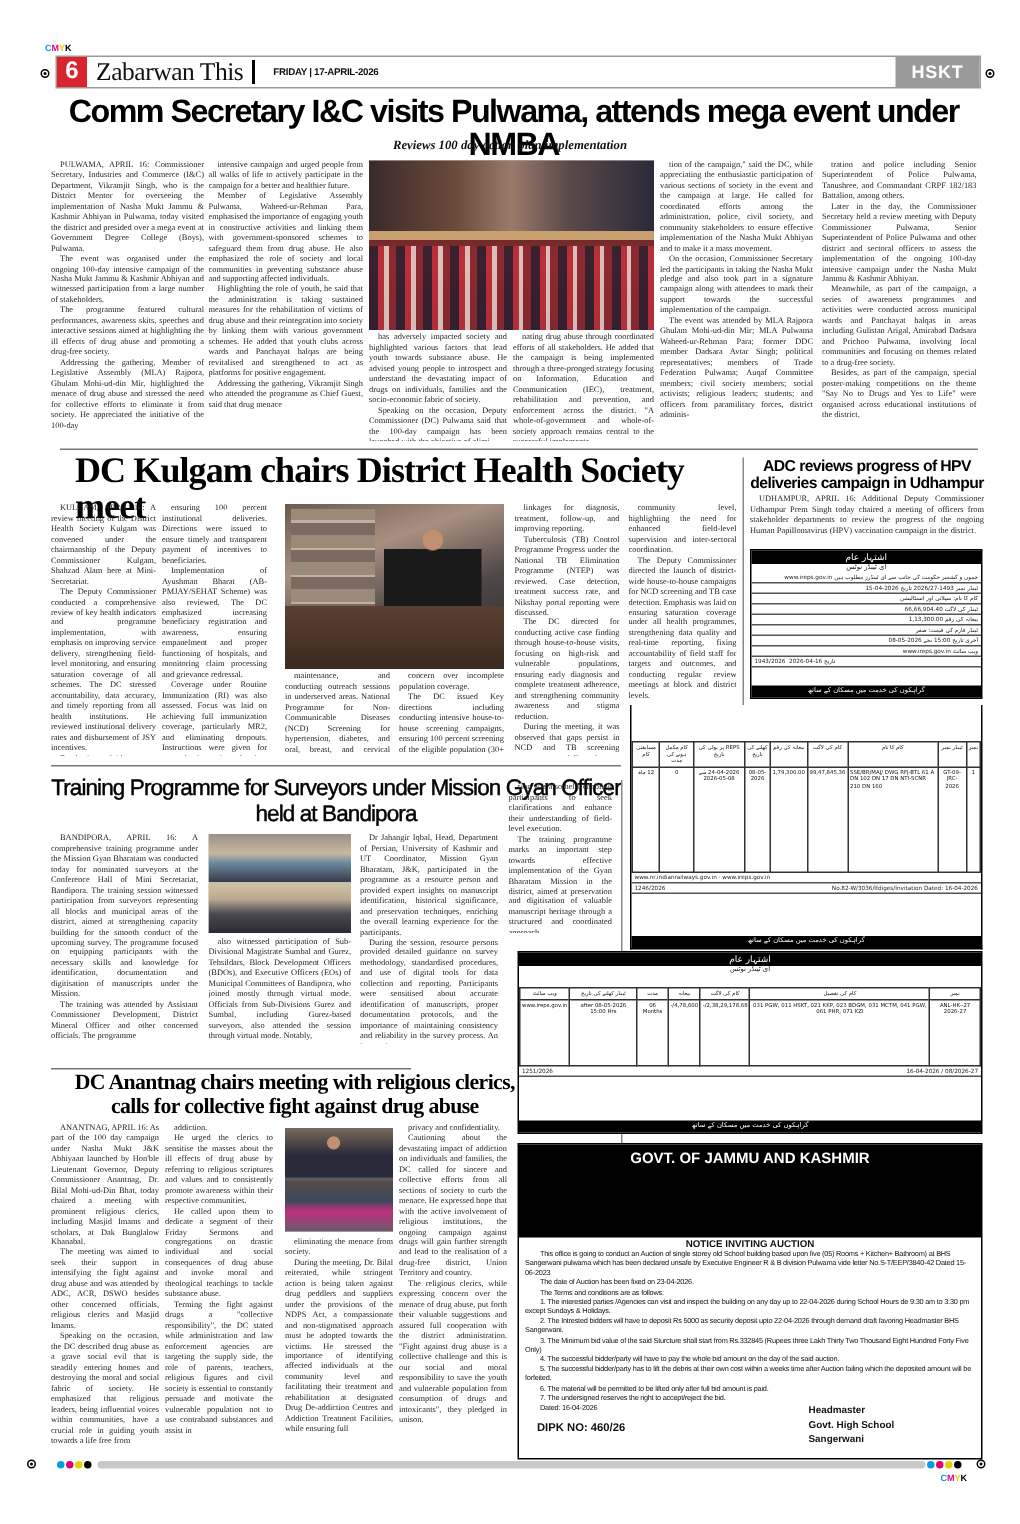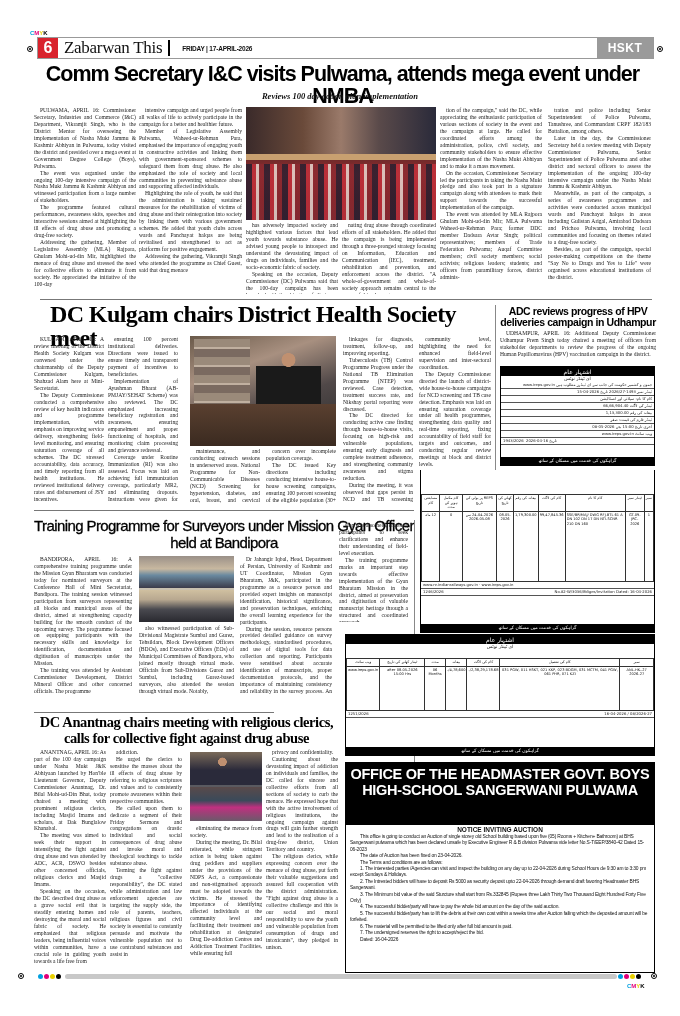--- a/index.html
+++ b/index.html
@@ -268,21 +268,21 @@
     </table>
   <div class="ad-line" style="direction:ltr; display:flex; justify-content:space-between;">
       <span>1251/2026</span>
       <span>16-04-2026 / 08/2026-27</span>
     </div>
   <div class="ad-foot">گراہکوں کی خدمت میں مسکان کے ساتھ</div>
 </div>
 
 <div class="rule-h" style="left:34px; top:712px; width:240px;"></div>
 
-<div class="headline" style="left:34px; top:714px; width:305px; font-family:'Liberation Serif', serif; font-size:14.5px; line-height:16px; letter-spacing:-0.4px;">DC Anantnag chairs meeting with religious clerics, calls for collective fight against drug abuse</div>
+<div class="headline" style="left:44px; top:714px; width:305px; font-family:'Liberation Serif', serif; font-size:14.5px; line-height:16px; letter-spacing:-0.4px;">DC Anantnag chairs meeting with religious clerics, calls for collective fight against drug abuse</div>
 
 <div class="col" style="left:34px; top:749px; width:72px; height:215px;">
   <p>ANANTNAG, APRIL 16: As part of the 100 day campaign under Nasha Mukt J&amp;K Abhiyaan launched by Hon'ble Lieutenant Governor, Deputy Commissioner Anantnag, Dr. Bilal Mohi-ud-Din Bhat, today chaired a meeting with prominent religious clerics, including Masjid Imams and scholars, at Dak Bunglalow Khanabal.</p>
     <p>The meeting was aimed to seek their support in intensifying the fight against drug abuse and was attended by ADC, ACR, DSWO besides other concerned officials, religious clerics and Masjid Imams.</p>
     <p>Speaking on the occasion, the DC described drug abuse as a grave social evil that is steadily entering homes and destroying the moral and social fabric of society. He emphasized that religious leaders, being influential voices within communities, have a crucial role in guiding youth towards a life free from</p>
 </div>
 <div class="col" style="left:110px; top:749px; width:72px; height:215px;">
   <p>addiction.</p>
     <p>He urged the clerics to sensitise the masses about the ill effects of drug abuse by referring to religious scriptures and values and to consistently promote awareness within their respective communities.</p>
     <p>He called upon them to dedicate a segment of their Friday Sermons and congregations on drastic individual and social consequences of drug abuse and invoke moral and theological teachings to tackle substance abuse.</p>
@@ -297,36 +297,44 @@
     <p>During the meeting, Dr. Bilal reiterated, while stringent action is being taken against drug peddlers and suppliers under the provisions of the NDPS Act, a compassionate and non-stigmatised approach must be adopted towards the victims. He stressed the importance of identifying affected individuals at the community level and facilitating their treatment and rehabilitation at designated Drug De-addiction Centres and Addiction Treatment Facilities, while ensuring full</p>
 </div>
 <div class="col" style="left:266px; top:749px; width:72px; height:215px;">
   <p>privacy and confidentiality.</p>
     <p>Cautioning about the devastating impact of addiction on individuals and families, the DC called for sincere and collective efforts from all sections of society to curb the menace. He expressed hope that with the active involvement of religious institutions, the ongoing campaign against drugs will gain further strength and lead to the realisation of a drug-free district, Union Territory and country.</p>
     <p>The religious clerics, while expressing concern over the menace of drug abuse, put forth their valuable suggestions and assured full cooperation with the district administration. "Fight against drug abuse is a collective challenge and this is our social and moral responsibility to save the youth and vulnerable population from consumption of drugs and intoxicants", they pledged in unison.</p>
 </div>
 
 <div class="notice">
   <div class="n-head">
-    <div class="n-office">OFFICE OF THE HEADMASTER GOVT. BOYS HIGH-SCHOOL SANGERWANI PULWAMA</div>
+    <div class="n-gov">GOVT. OF JAMMU AND KASHMIR</div>
   </div>
   <div class="n-sub">NOTICE INVITING AUCTION</div>
   <div class="n-body">
     <p>This office is going to conduct an Auction of single storey old School building based upon five (05) Rooms + Kitchen+ Bathroom) at BHS Sangerwani pulwama which has been declared unsafe by Executive Engineer R &amp; B division Pulwama vide letter No.S-T/EEP/3840-42 Dated 15-06-2023</p>
     <p>The date of Auction has been fixed on 23-04-2026.</p>
     <p>The Terms and conditions are as follows:</p>
     <p>1. The interested parties /Agencies can visit and inspect the building on any day up to 22-04-2026 during School Hours de 9:30 am to 3:30 pm except Sundays &amp; Holidays.</p>
     <p>2. The Intrested bidders will have to deposit Rs 5000 as security deposit upto 22-04-2026 through demand draft favoring Headmaster BHS Sangerwani.</p>
     <p>3. The Minimum bid value of the said Sturcture shall start from Rs.332845 (Rupees three Lakh Thirty Two Thousand Eight Hundred Forty Five Only)</p>
     <p>4. The successful bidder/party will have to pay the whole bid amount on the day of the said auction.</p>
     <p>5. The successful bidder/party has to lift the debris at their own cost within a weeks time after Auction failing which the deposited amount will be forfeited.</p>
     <p>6. The material will be permitted to be lifted only after full bid amount is paid.</p>
     <p>7. The undersigned reserves the right to accept/reject the bid.</p>
     <p>Dated: 16-04-2026</p>
   </div>
+  <div class="n-footer">
+    <div class="n-dipk">DIPK NO: 460/26</div>
+    <div class="n-sign">
+      <div>Headmaster</div>
+      <div>Govt. High School</div>
+      <div>Sangerwani</div>
+    </div>
+  </div>
 </div>
 
 <div class="reg-mark" style="left:18px; top:973px;"></div>
 <div class="dot" style="left:38px; background:#00a0e0;"></div>
 <div class="dot" style="left:44px; background:#e0007a;"></div>
 <div class="dot" style="left:50px; background:#e8d000;"></div>
 <div class="dot" style="left:56px; background:#000;"></div>
 <div class="color-bar" style="left:65px; width:552px;"></div>
 <div class="dot" style="left:618px; background:#00a0e0;"></div>
 <div class="dot" style="left:624px; background:#e0007a;"></div>

